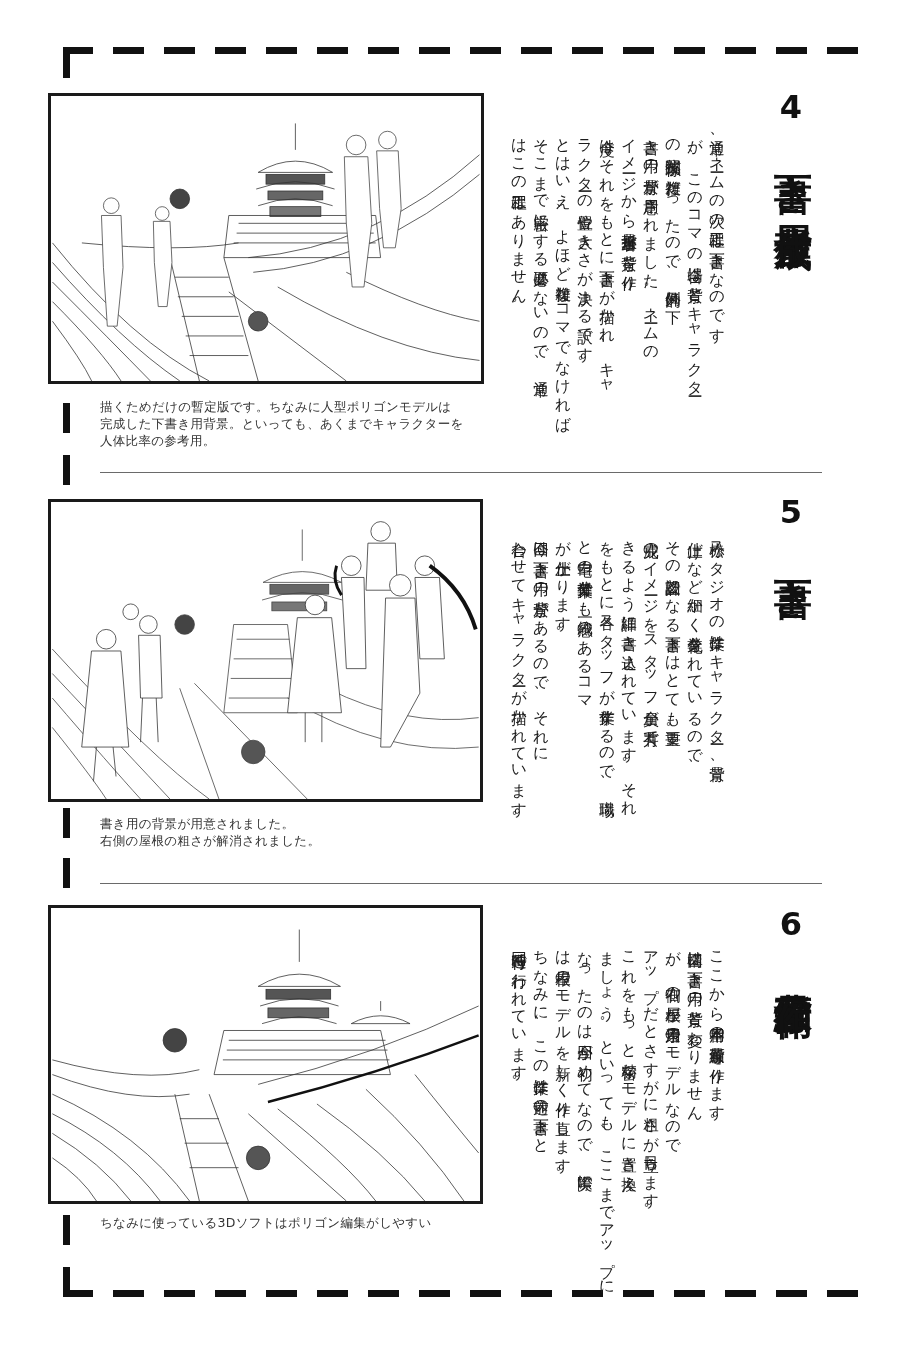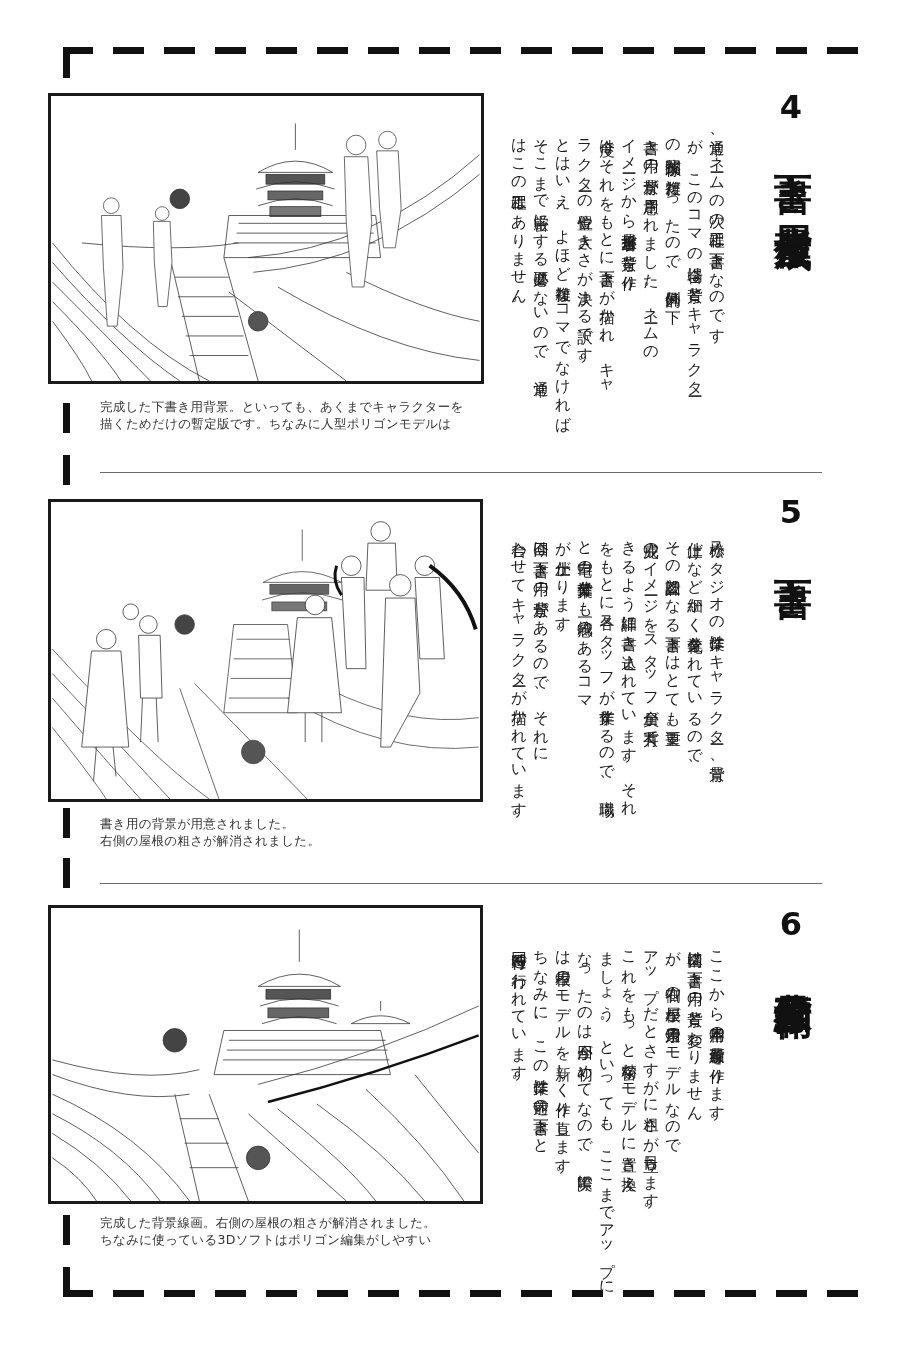--- a/index.html
+++ b/index.html
@@ -124,22 +124,23 @@
           <circle cx="310" cy="50" r="10"></circle>
             <path d="M298 62 L322 62 L326 130 L318 195 L306 195 L300 130 Z"></path>
           <circle cx="342" cy="45" r="9"></circle>
             <path d="M331 56 L353 56 L356 115 L350 155 L338 155 L334 115 Z"></path>
         </g>
       </g>
     </svg>
   </div>
 
   <div class="caption" style="top:398px;">
+    <div>描くためだけの暫定版です。ちなみに人型ポリゴンモデルは</div>
     <div>完成した下書き用背景。といっても、あくまでキャラクターを</div>
-    <div>描くためだけの暫定版です。ちなみに人型ポリゴンモデルは</div>
+    <div>人体比率の参考用。</div>
   </div>
 
   <div class="step-num" style="left:771px; top:88px;">4</div>
   <div class="step-title" style="left:769px; top:145px;">下書き用背景作成</div>
 
   <div class="body-text" style="left:508px; top:128px; height:335px;">
     <div>通常、ネームの次の工程は下書きなのです</div>
     <div>が、このコマの場合は背景とキャラクター</div>
     <div>の位置関係が複雑だったので、例外的に下</div>
     <div>書き用の背景が用意されました。ネームの</div>
@@ -275,21 +276,20 @@
           <line x1="135" y1="240" x2="180" y2="240"></line>
           <line x1="140" y1="265" x2="190" y2="265"></line>
 
         <circle cx="125" cy="135" r="12" fill="#444"></circle>
         <circle cx="210" cy="255" r="12" fill="#555"></circle>
       </g>
     </svg>
   </div>
 
   <div class="caption" style="top:1214px;">
-    <div>完成した背景線画。右側の屋根の粗さが解消されました。</div>
     <div>ちなみに使っている3Dソフトはポリゴン編集がしやすい</div>
   </div>
 
   <div class="step-num" style="left:771px; top:905px;">6</div>
   <div class="step-title" style="left:769px; top:962px;">背景線画制作</div>
 
   <div class="body-text" style="left:508px; top:940px; height:330px;">
     <div>ここから本番用の背景線画を作ります。</div>
     <div>構図は下書き用の背景と変わりません</div>
     <div>が、右側の屋根が遠景用のモデルなので</div>

